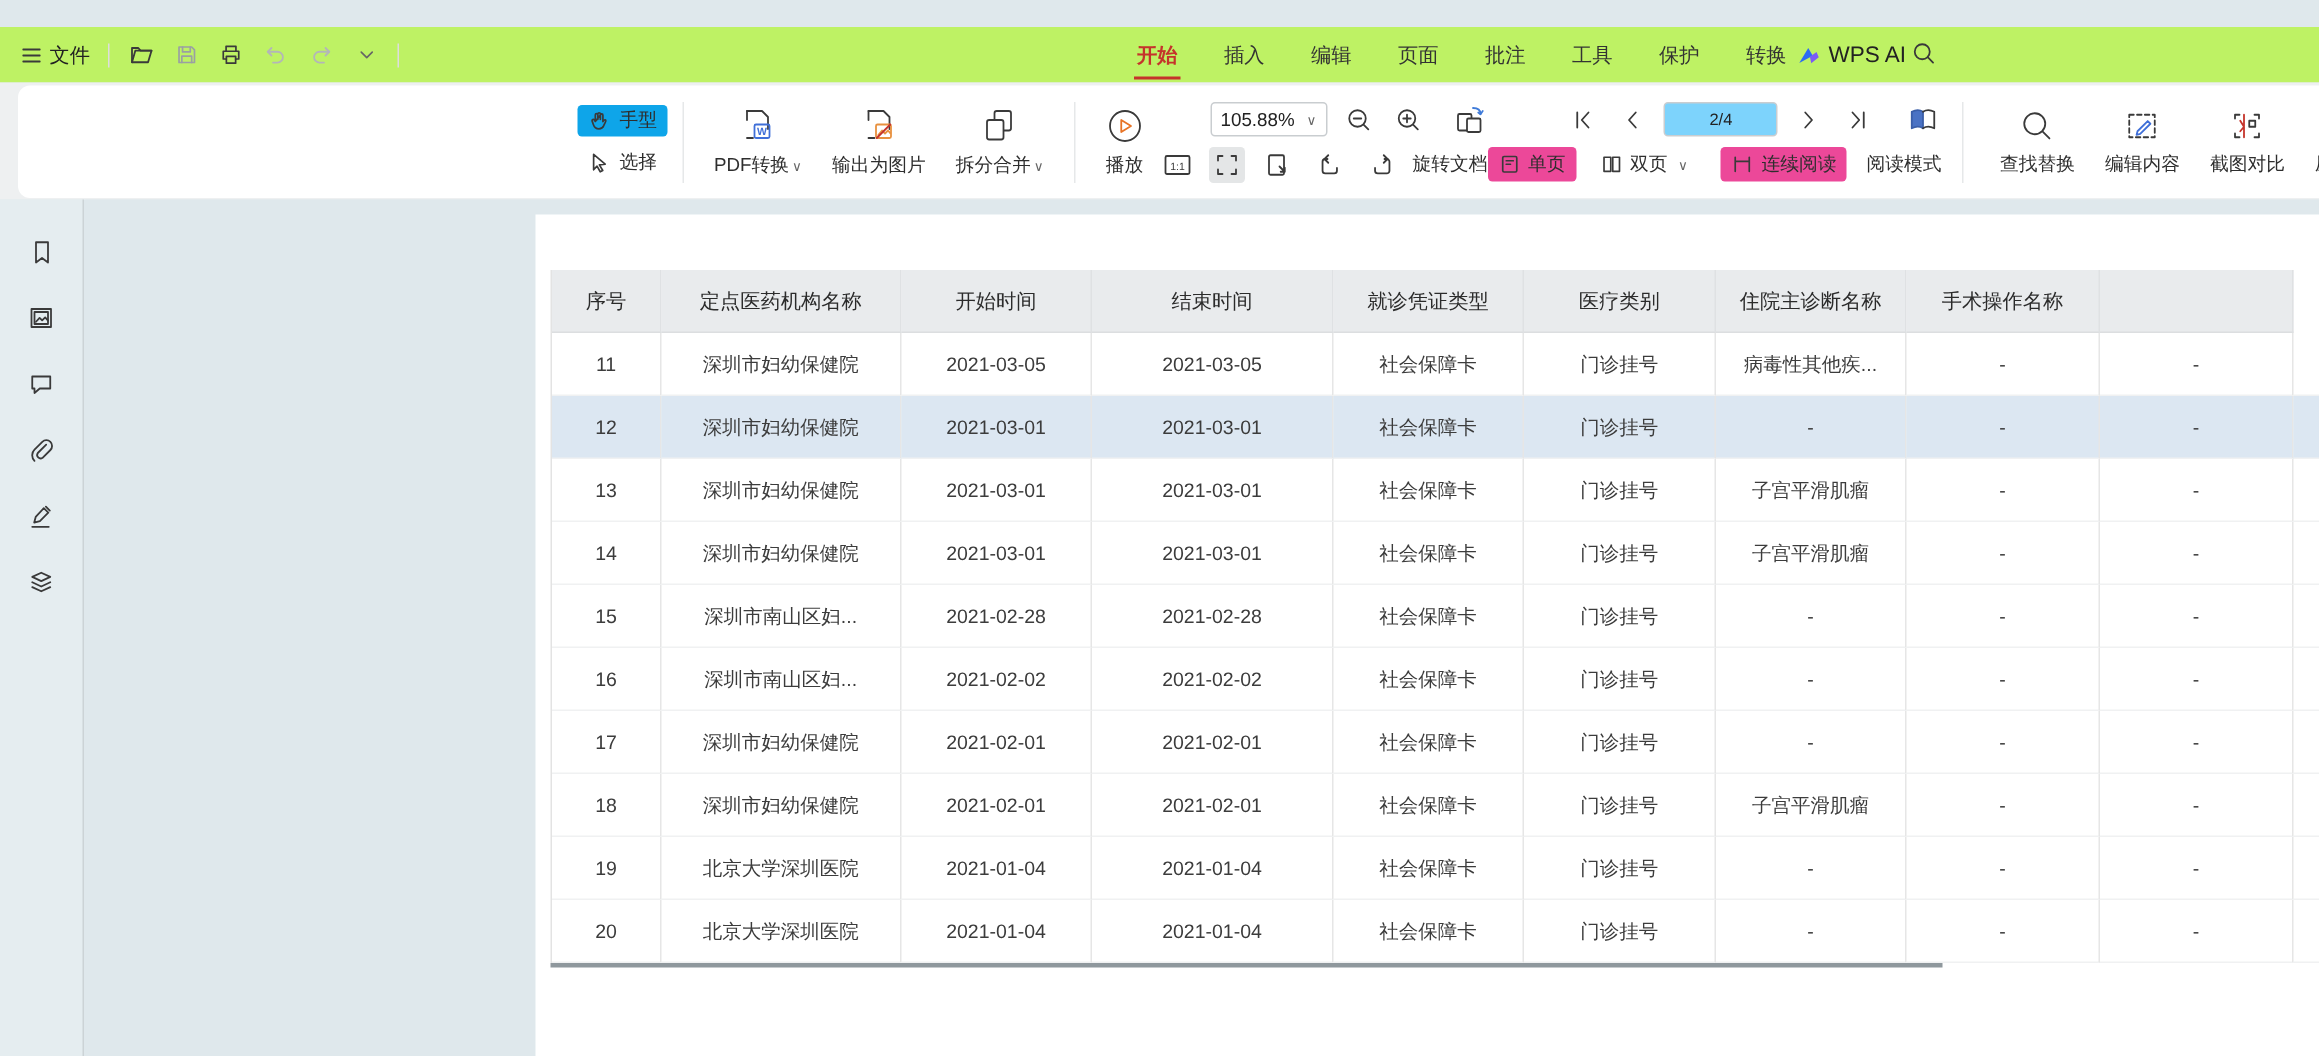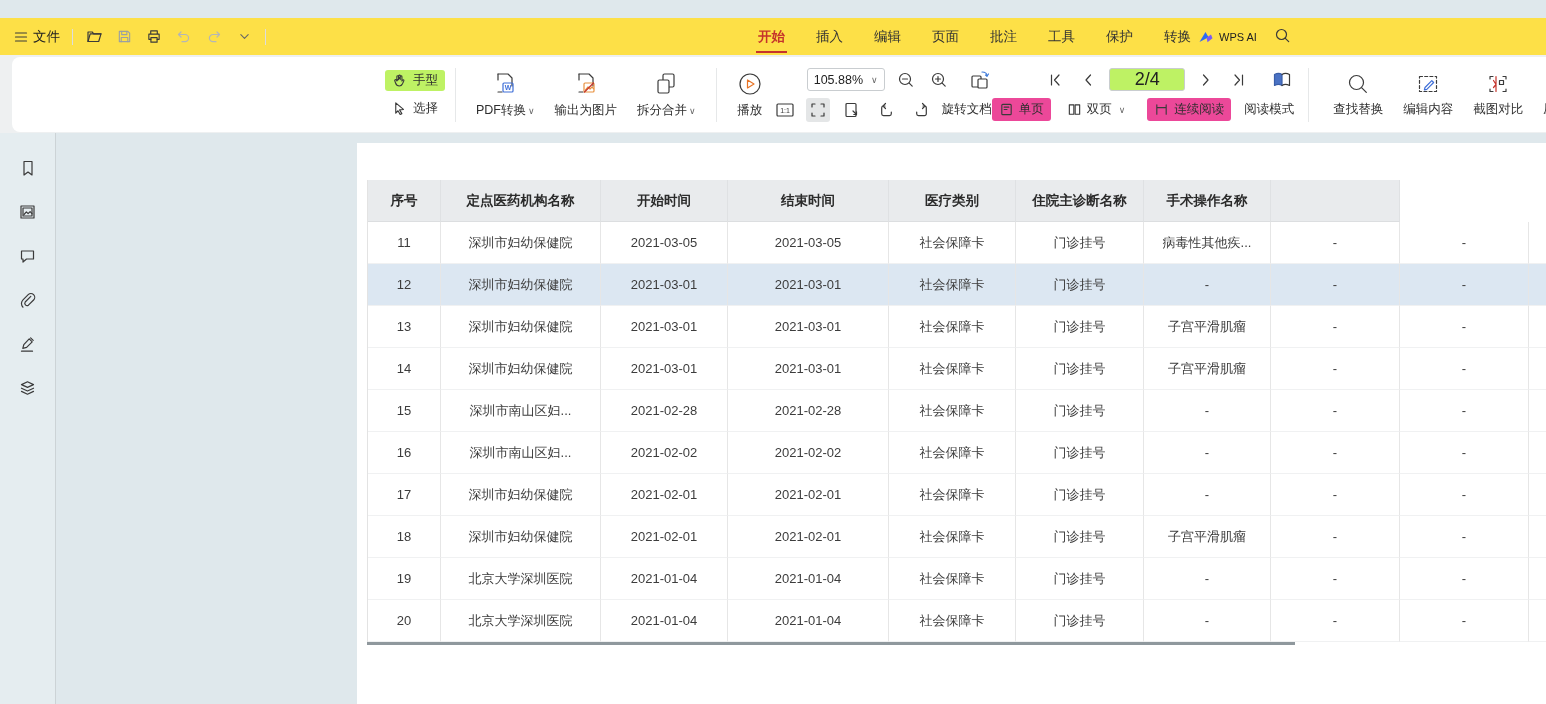--- a/index.html
+++ b/index.html
@@ -13,67 +13,67 @@
   .tab { display:flex; align-items:center; gap:5px; padding:0 9px; font-size:11px; color:#2c2c2c;
          border-radius:5px 5px 0 0; margin-right:2px; cursor:default; white-space:nowrap; }
   .tab.inactive { background:#d8dbdc; }
   .tab.active { background:#ffffff; }
   .tab .sq { width:12px; height:12px; border-radius:3px; display:flex; align-items:center; justify-content:center;
              color:#fff; font-size:8px; font-weight:bold; flex:0 0 auto; }
   .tab-right { display:flex; align-items:center; gap:8px; margin-left:26px; color:#777; }
   .tabbar-plus { display:flex; align-items:center; gap:6px; padding-left:8px; color:#444; }
 
   
-  .menubar { position:absolute; top:18px; left:0; right:0; height:37px; background:#fde047; }
+  .menubar { position:absolute; top:18px; left:0; right:0; height:37px; background:#bef264; }
   .menubar-left { position:absolute; left:14px; top:0; height:100%; display:flex; align-items:center; gap:12px; }
   .file-btn { display:flex; align-items:center; gap:5px; font-size:13.5px; color:#222; }
   .vdiv { width:1px; height:16px; background:#ddd; }
   .qicon { width:18px; height:18px; display:flex; align-items:center; justify-content:center; }
   .menu-center { position:absolute; left:756px; top:0; height:100%; display:flex; align-items:center; gap:27px; }
   .menu-item { font-size:13.5px; color:#333; position:relative; padding:9px 2px; }
   .menu-item.active { color:#c5332b; font-weight:bold; }
   .menu-item.active::after { content:""; position:absolute; left:0; right:0; bottom:2px; height:2px; background:#c5332b; }
-  .wpsai { position:absolute; left:1198px; top:0; height:100%; display:flex; align-items:center; gap:5px; font-size:11px; color:#222; }
+  .wpsai { position:absolute; left:1198px; top:0; height:100%; display:flex; align-items:center; gap:5px; font-size:15px; color:#222; }
   .menu-search { position:absolute; left:1274px; top:9px; }
 
   
   .toolbar-strip { position:absolute; top:55px; left:0; right:0; height:78px; background:#eef0f1; }
   .toolbar { position:absolute; top:2px; bottom:1px; left:12px; right:0; background:#fff; border-radius:8px 0 0 8px;
              display:flex; align-items:center; padding-left:373px; }
   .tdiv { width:1px; height:54px; background:#e6e8e9; margin:0 10px; flex:0 0 auto; }
   .stackcol { display:flex; flex-direction:column; gap:7px; justify-content:center; flex:0 0 auto; }
   .toolrow { display:flex; align-items:center; gap:6px; font-size:12.5px; color:#2e2e2e; padding:2px 7px; border-radius:3px; }
-  .toolrow.sel { background:#bef264; }
+  .toolrow.sel { background:#0ea5e9; }
   .bigbtn { display:flex; flex-direction:column; align-items:center; justify-content:center; gap:5px;
             font-size:12.5px; color:#2e2e2e; padding:0 10px; flex:0 0 auto; }
   .caret { font-size:9px; color:#666; margin-left:2px; }
   .zoomgrid { display:flex; flex-direction:column; gap:6px; justify-content:center; flex:0 0 auto; }
   .zrow { display:flex; align-items:center; gap:9px; height:24px; font-size:12.5px; color:#2e2e2e;justify-content:flex-end; }
   .zoombox { width:78px; height:23px; border:1px solid #c9cdd0; border-radius:3px; display:flex; align-items:center;
              justify-content:center; gap:6px; font-size:12.5px; color:#222; background:#fff; }
   .pagebox { width:76px; height:23px; border:1px solid #c9cdd0; border-radius:3px; display:flex; align-items:center;
-             justify-content:center; font-size:18px; color:#222; background:#bef264; }
+             justify-content:center; font-size:11px; color:#222; background:#7dd3fc; }
   .ibtn { width:24px; height:24px; display:flex; align-items:center; justify-content:center; border-radius:3px; flex:0 0 auto; }
   .ibtn.sel { background:#e4e6e7; }
   .modebtn { display:flex; align-items:center; gap:5px; padding:3px 7px; border-radius:3px; font-size:12.5px; color:#2e2e2e; }
   .modebtn.sel { background:#ec4899; }
 
   
   .sidebar { position:absolute; top:133px; left:0; bottom:0; width:56px; background:#e5edf0; border-right:1px solid #ccd3d6;
              display:flex; flex-direction:column; align-items:center; padding-top:24px; gap:22px; }
   .sbicon { width:22px; height:22px; display:flex; align-items:center; justify-content:center; }
   .docarea { position:absolute; top:133px; left:57px; right:0; bottom:0; background:#dfe8ec; }
   .page { position:absolute; left:300px; top:10px; width:1189px; height:561px; background:#ffffff; }
 
   
   .pdftable { position:absolute; left:10px; top:37px; width:1179px; border-left:1px solid #e3e3e3; }
   .trow { display:grid; grid-template-columns:73px 160px 127px 161px 127px 128px 127px 129px 129px 18px; }
   .trow .cell { height:42px; display:flex; align-items:center; justify-content:center; border-right:1px solid #e6e6e6;
                 border-bottom:1px solid #f0f1f2; font-size:13px; color:#3c3c3c; overflow:hidden; white-space:nowrap; }
-  .trow.thead .cell { background:#e9ebed; font-weight:bold; font-size:13.5px; color:#2b2b2b;
+  .trow.thead .cell { background:#e9ebed; font-weight:normal; font-size:13.5px; color:#2b2b2b;
                       border-bottom:1px solid #dcdee0; border-right:1px solid #dfe1e3; }
   .trow.hl .cell { background:#dce7f2; }
   .tbl-bottom { position:absolute; left:10px; top:499px; width:928px; height:3px; background:#8f989d; }
 </style>
 </head>
 <body>
 
 <div class="tabbar">
   <div style="width:4px"></div>
   <div class="tab inactive">
@@ -474,20 +474,21 @@
 </div>
 
 <div class="docarea">
   <div class="page">
     <div class="pdftable" id="pdf-table">
         <div class="trow thead">
           <div class="cell">序号</div>
           <div class="cell">定点医药机构名称</div>
           <div class="cell">开始时间</div>
           <div class="cell">结束时间</div>
+          <div class="cell">就诊凭证类型</div>
           <div class="cell">医疗类别</div>
           <div class="cell">住院主诊断名称</div>
           <div class="cell">手术操作名称</div>
           <div class="cell"></div>
         </div>
         <div class="trow ">
           <div class="cell">11</div>
           <div class="cell">深圳市妇幼保健院</div>
           <div class="cell">2021-03-05</div>
           <div class="cell">2021-03-05</div>

